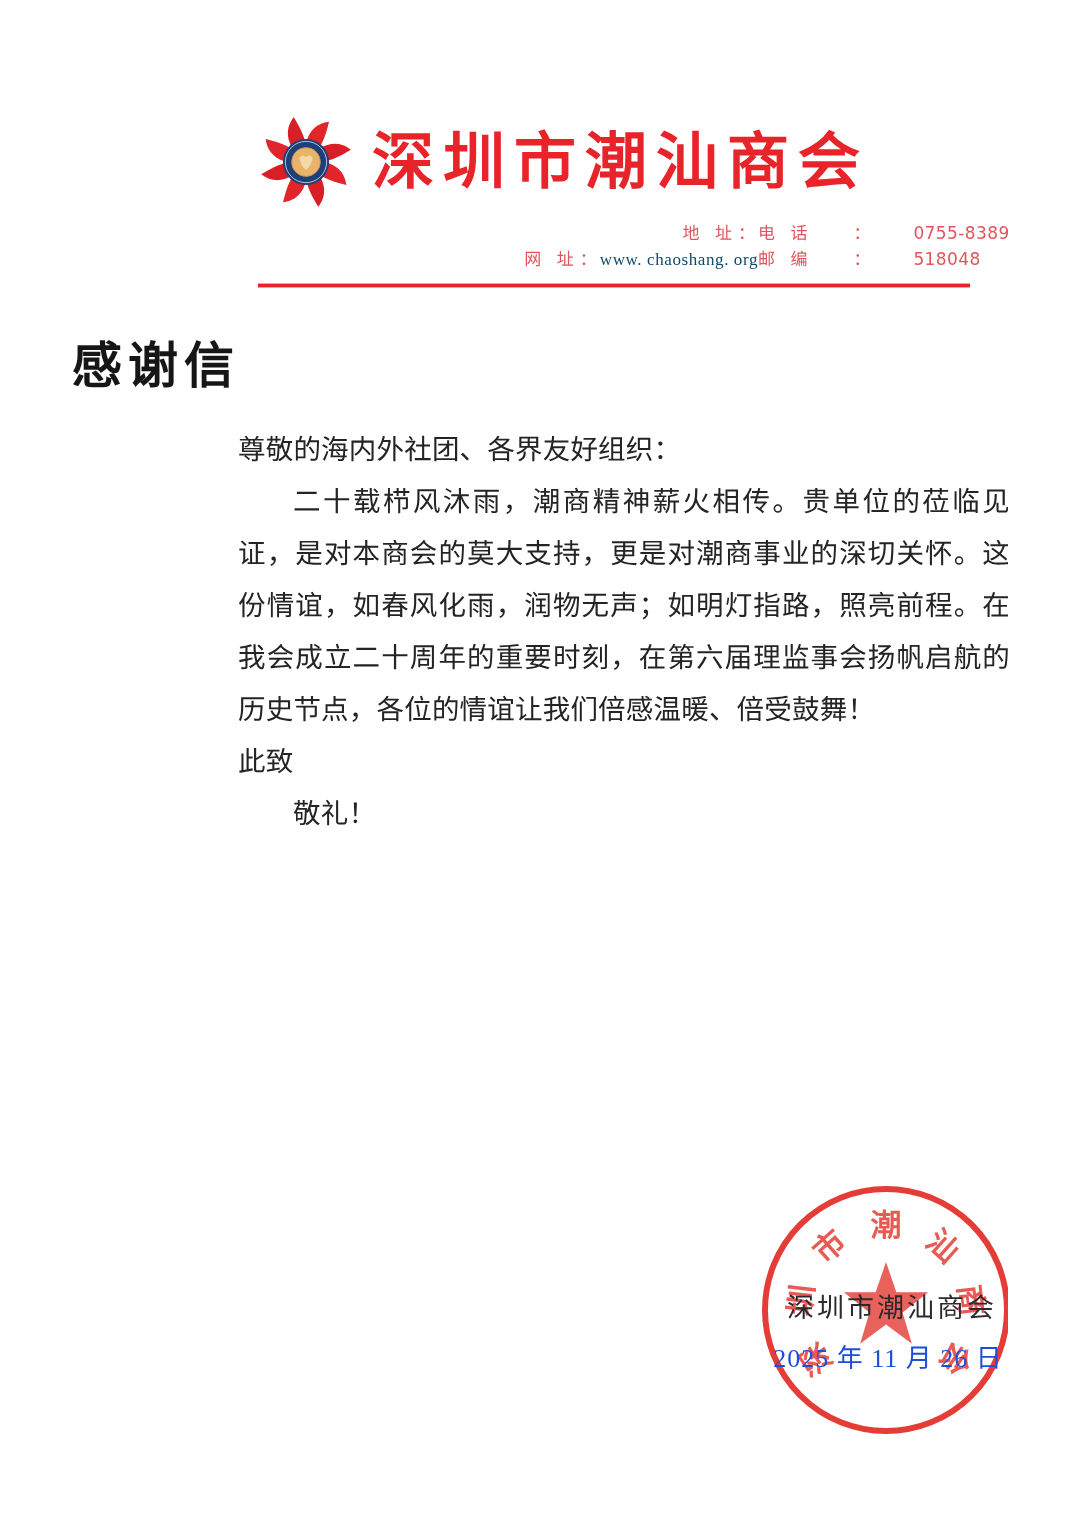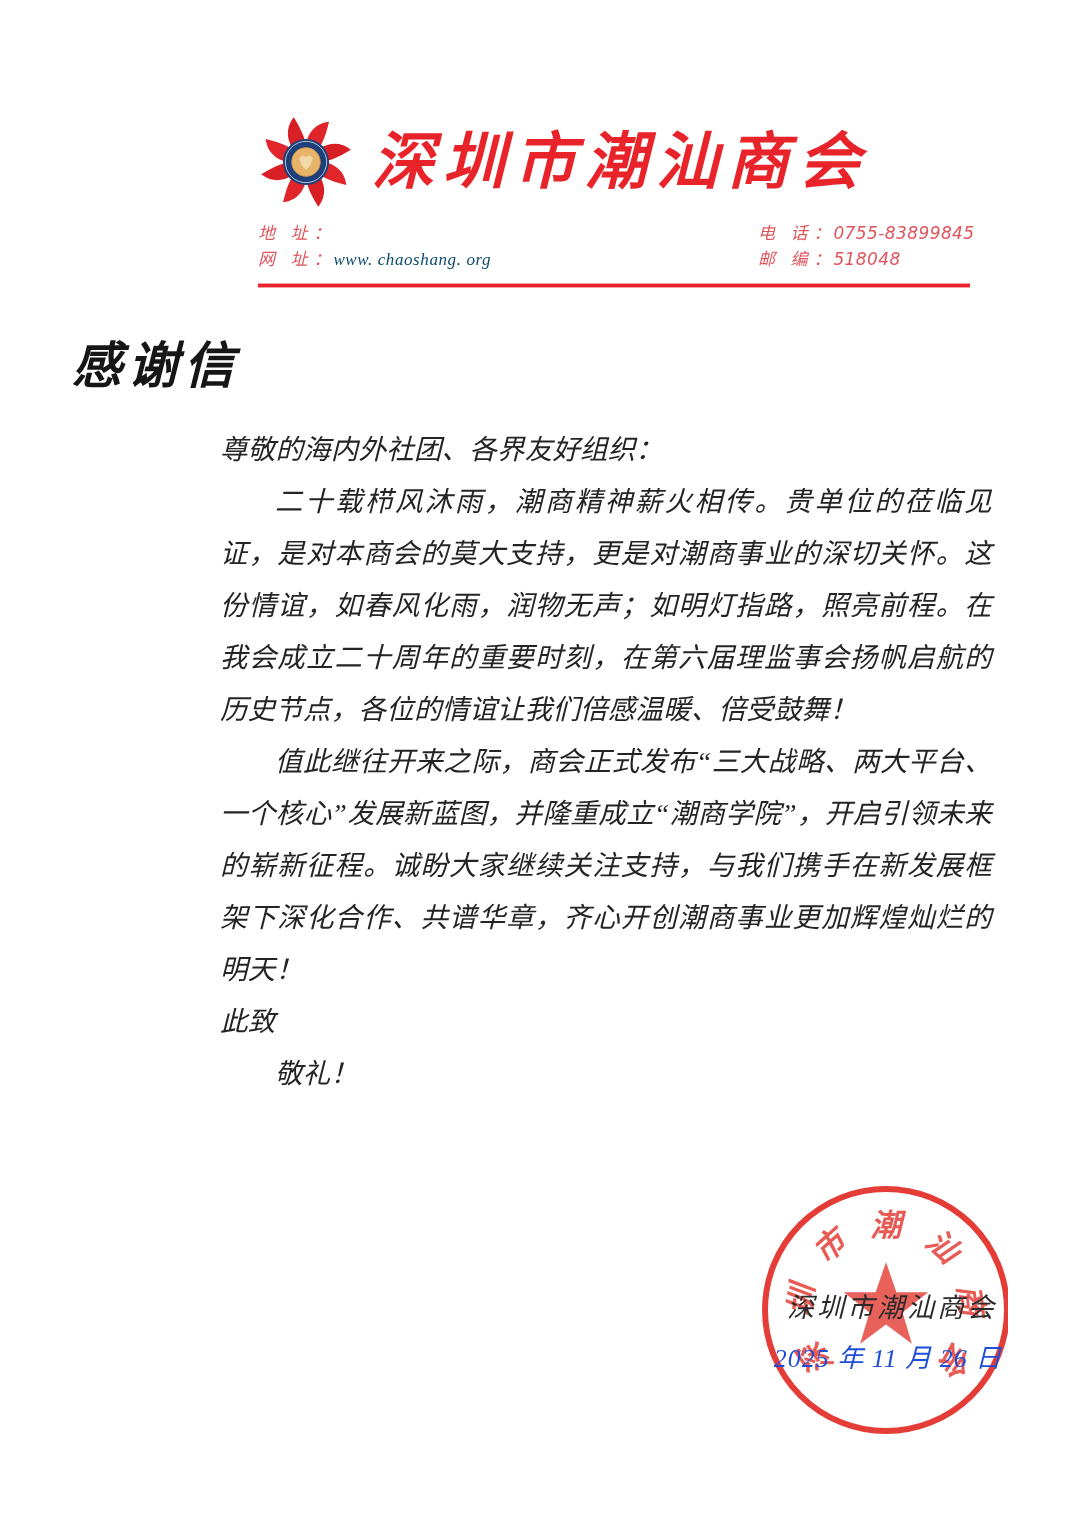--- a/index.html
+++ b/index.html
@@ -13,21 +13,20 @@
     color: #1a1a1a;
   }
   .page {
     position: relative;
     width: 936px;
     height: 1527px;
     margin: 0 auto;
     background: #ffffff;
     overflow: hidden;
     box-sizing: border-box;
-    font-style: italic;
   }
 
   
   .letterhead {
     position: absolute;
     left: 186px;
     top: 112px;
     width: 712px;
   }
   .lh-top {
@@ -68,24 +67,26 @@
   .contact-row {
     display: flex;
     align-items: baseline;
     white-space: nowrap;
   }
   .contact-left {
     width: 500px;
     flex: 0 0 500px;
     display: flex;
     align-items: baseline;
+    justify-content: flex-end;
   }
   .contact-right {
     display: flex;
     align-items: baseline;
+    gap: 40px;
   }
   .c-label {
     letter-spacing: 5px;
     margin-right: 1px;
   }
   .c-colon { margin-right: 3px; }
   .c-value { letter-spacing: 0.4px; }
   .c-value.latin {
     font-family: "Liberation Serif", "DejaVu Serif", serif;
     letter-spacing: 0.6px;
@@ -110,21 +111,21 @@
     font-family: "DejaVu Sans", "Liberation Sans", sans-serif;
     font-weight: bold;
     font-size: 50px;
     letter-spacing: 6px;
     color: #161616;
   }
 
   
   .body-text {
     position: absolute;
-    left: 148px;
+    left: 166px;
     top: 424px;
     width: 772px;
     font-family: "Liberation Serif", "DejaVu Serif", serif;
     font-size: 27.5px;
     line-height: 52px;
     color: #242424;
     text-align: justify;
     text-justify: inter-ideograph;
   }
   .body-text p {
@@ -281,21 +282,20 @@
     </div>
 
     <div class="lh-rule"></div>
   </div>
 
   <div class="doc-title">感谢信</div>
 
   <div class="body-text">
     <p>尊敬的海内外社团、各界友好组织：</p>
     <p class="p-indent p-gap">二十载栉风沐雨，潮商精神薪火相传。贵单位的莅临见证，是对本商会的莫大支持，更是对潮商事业的深切关怀。这份情谊，如春风化雨，润物无声；如明灯指路，照亮前程。在我会成立二十周年的重要时刻，在第六届理监事会扬帆启航的历史节点，各位的情谊让我们倍感温暖、倍受鼓舞！</p>
-    <p class="p-indent p-gap">值此继往开来之际，商会正式发布“三大战略、两大平台、一个核心”发展新蓝图，并隆重成立“潮商学院”，开启引领未来的崭新征程。诚盼大家继续关注支持，与我们携手在新发展框架下深化合作、共谱华章，齐心开创潮商事业更加辉煌灿烂的明天！</p>
     <p>此致</p>
     <p class="p-indent">敬礼！</p>
   </div>
 
   <div class="sign-area">
 
     <div class="seal">
       <div class="seal-ring-text" id="seal-ring">
           <span style="transform: rotate(-215deg) translate(88px) rotate(90deg) translate(-50%, -50%);">深</span>
           <span style="transform: rotate(-173.333deg) translate(88px) rotate(90deg) translate(-50%, -50%);">圳</span>

